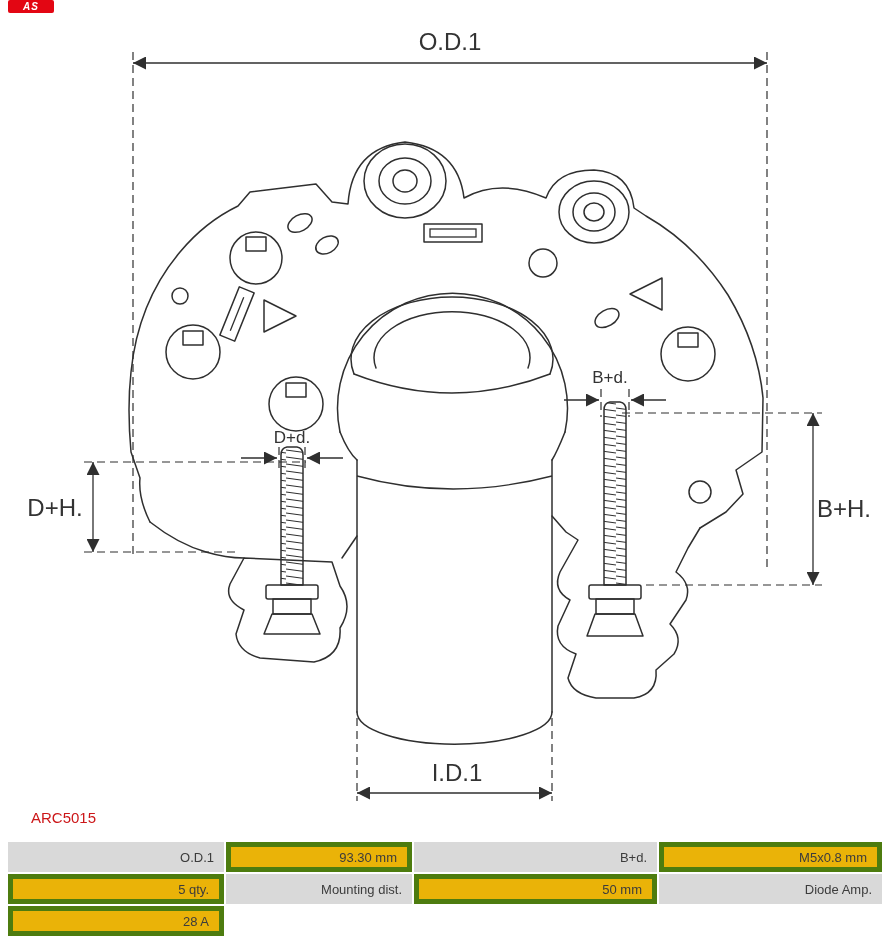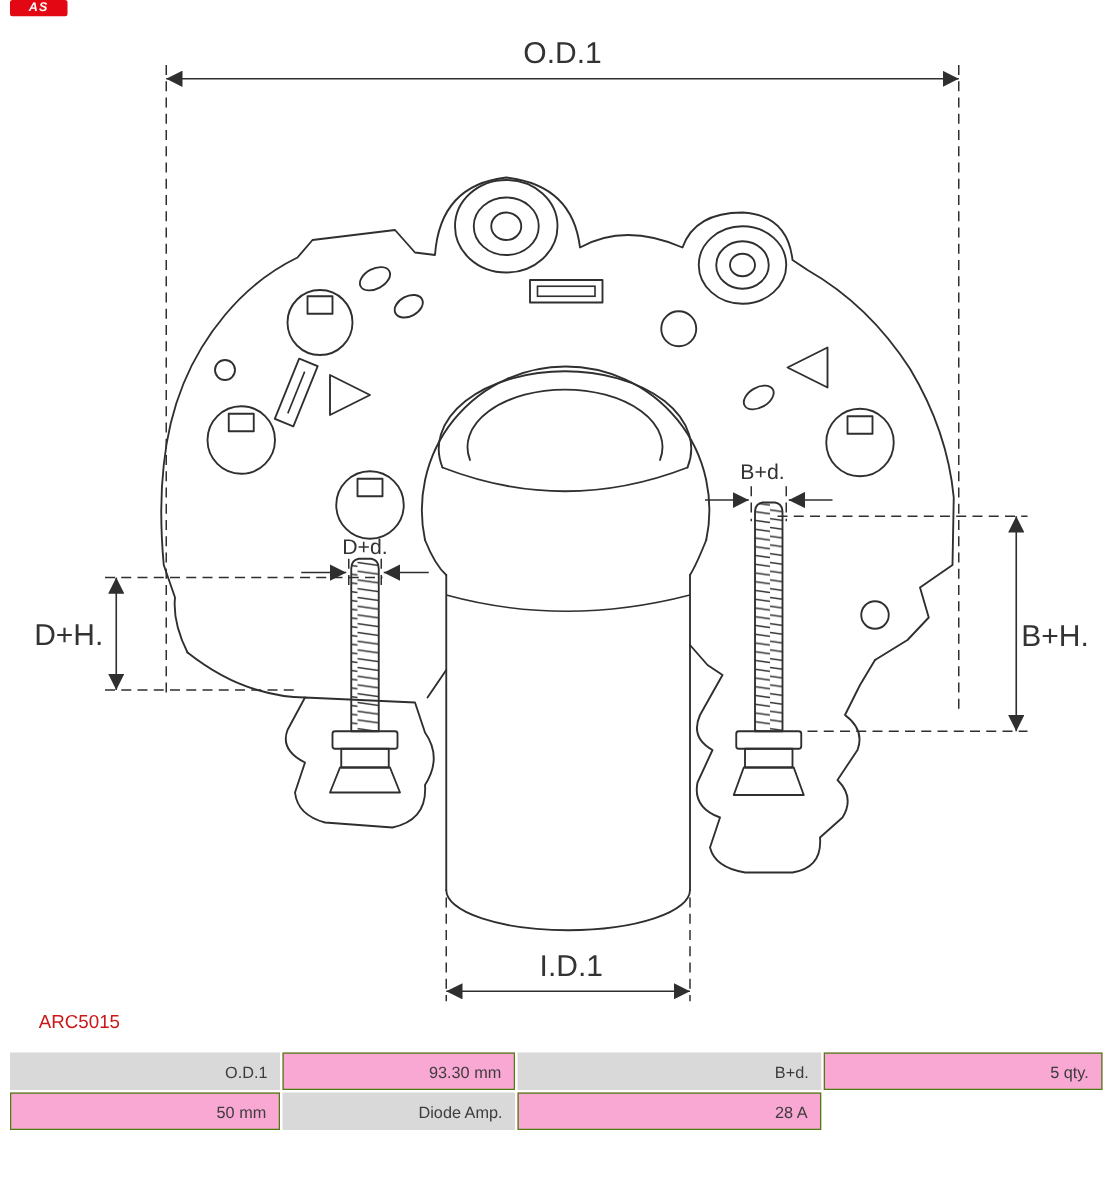--- a/index.html
+++ b/index.html
@@ -33,21 +33,21 @@
     position:absolute;top:842px;left:8px;width:874px;
     display:grid;grid-template-columns:216px 186px 243px 223px;
     grid-auto-rows:30px;gap:2px;
     font-size:13px;color:#3c3c3c;
   }
   .spec-table .cell{
     box-sizing:border-box;display:flex;align-items:center;justify-content:flex-end;
     padding-right:10px;white-space:nowrap;
   }
   .spec-table .cell-label{background:#d9d9d9;}
-  .spec-table .cell-value{background:#f9a8d4;border:1px solid #4d7c0f;}
+  .spec-table .cell-value{background:#eab308;border:5px solid #4d7c0f;}
   .spec-table .cell-blank{background:transparent;border:none;}
 </style>
 </head>
 <body>
 
 <div class="brand-logo">
   <span>AS</span>
 </div>
 
 <div class="drawing-wrap">
@@ -175,21 +175,23 @@
   </g>
 </svg>
 </div>
 
 <div class="part-number">ARC5015</div>
 
 <div class="spec-table">
   <div class="cell cell-label">O.D.1</div>
   <div class="cell cell-value">93.30 mm</div>
   <div class="cell cell-label">B+d.</div>
+  <div class="cell cell-value">M5x0.8 mm</div>
 
   <div class="cell cell-value">5 qty.</div>
+  <div class="cell cell-label">Mounting dist.</div>
   <div class="cell cell-value">50 mm</div>
 
   <div class="cell cell-label">Diode Amp.</div>
   <div class="cell cell-value">28 A</div>
   <div class="cell cell-blank"></div>
   <div class="cell cell-blank"></div>
 </div>
 
 </body></html>

